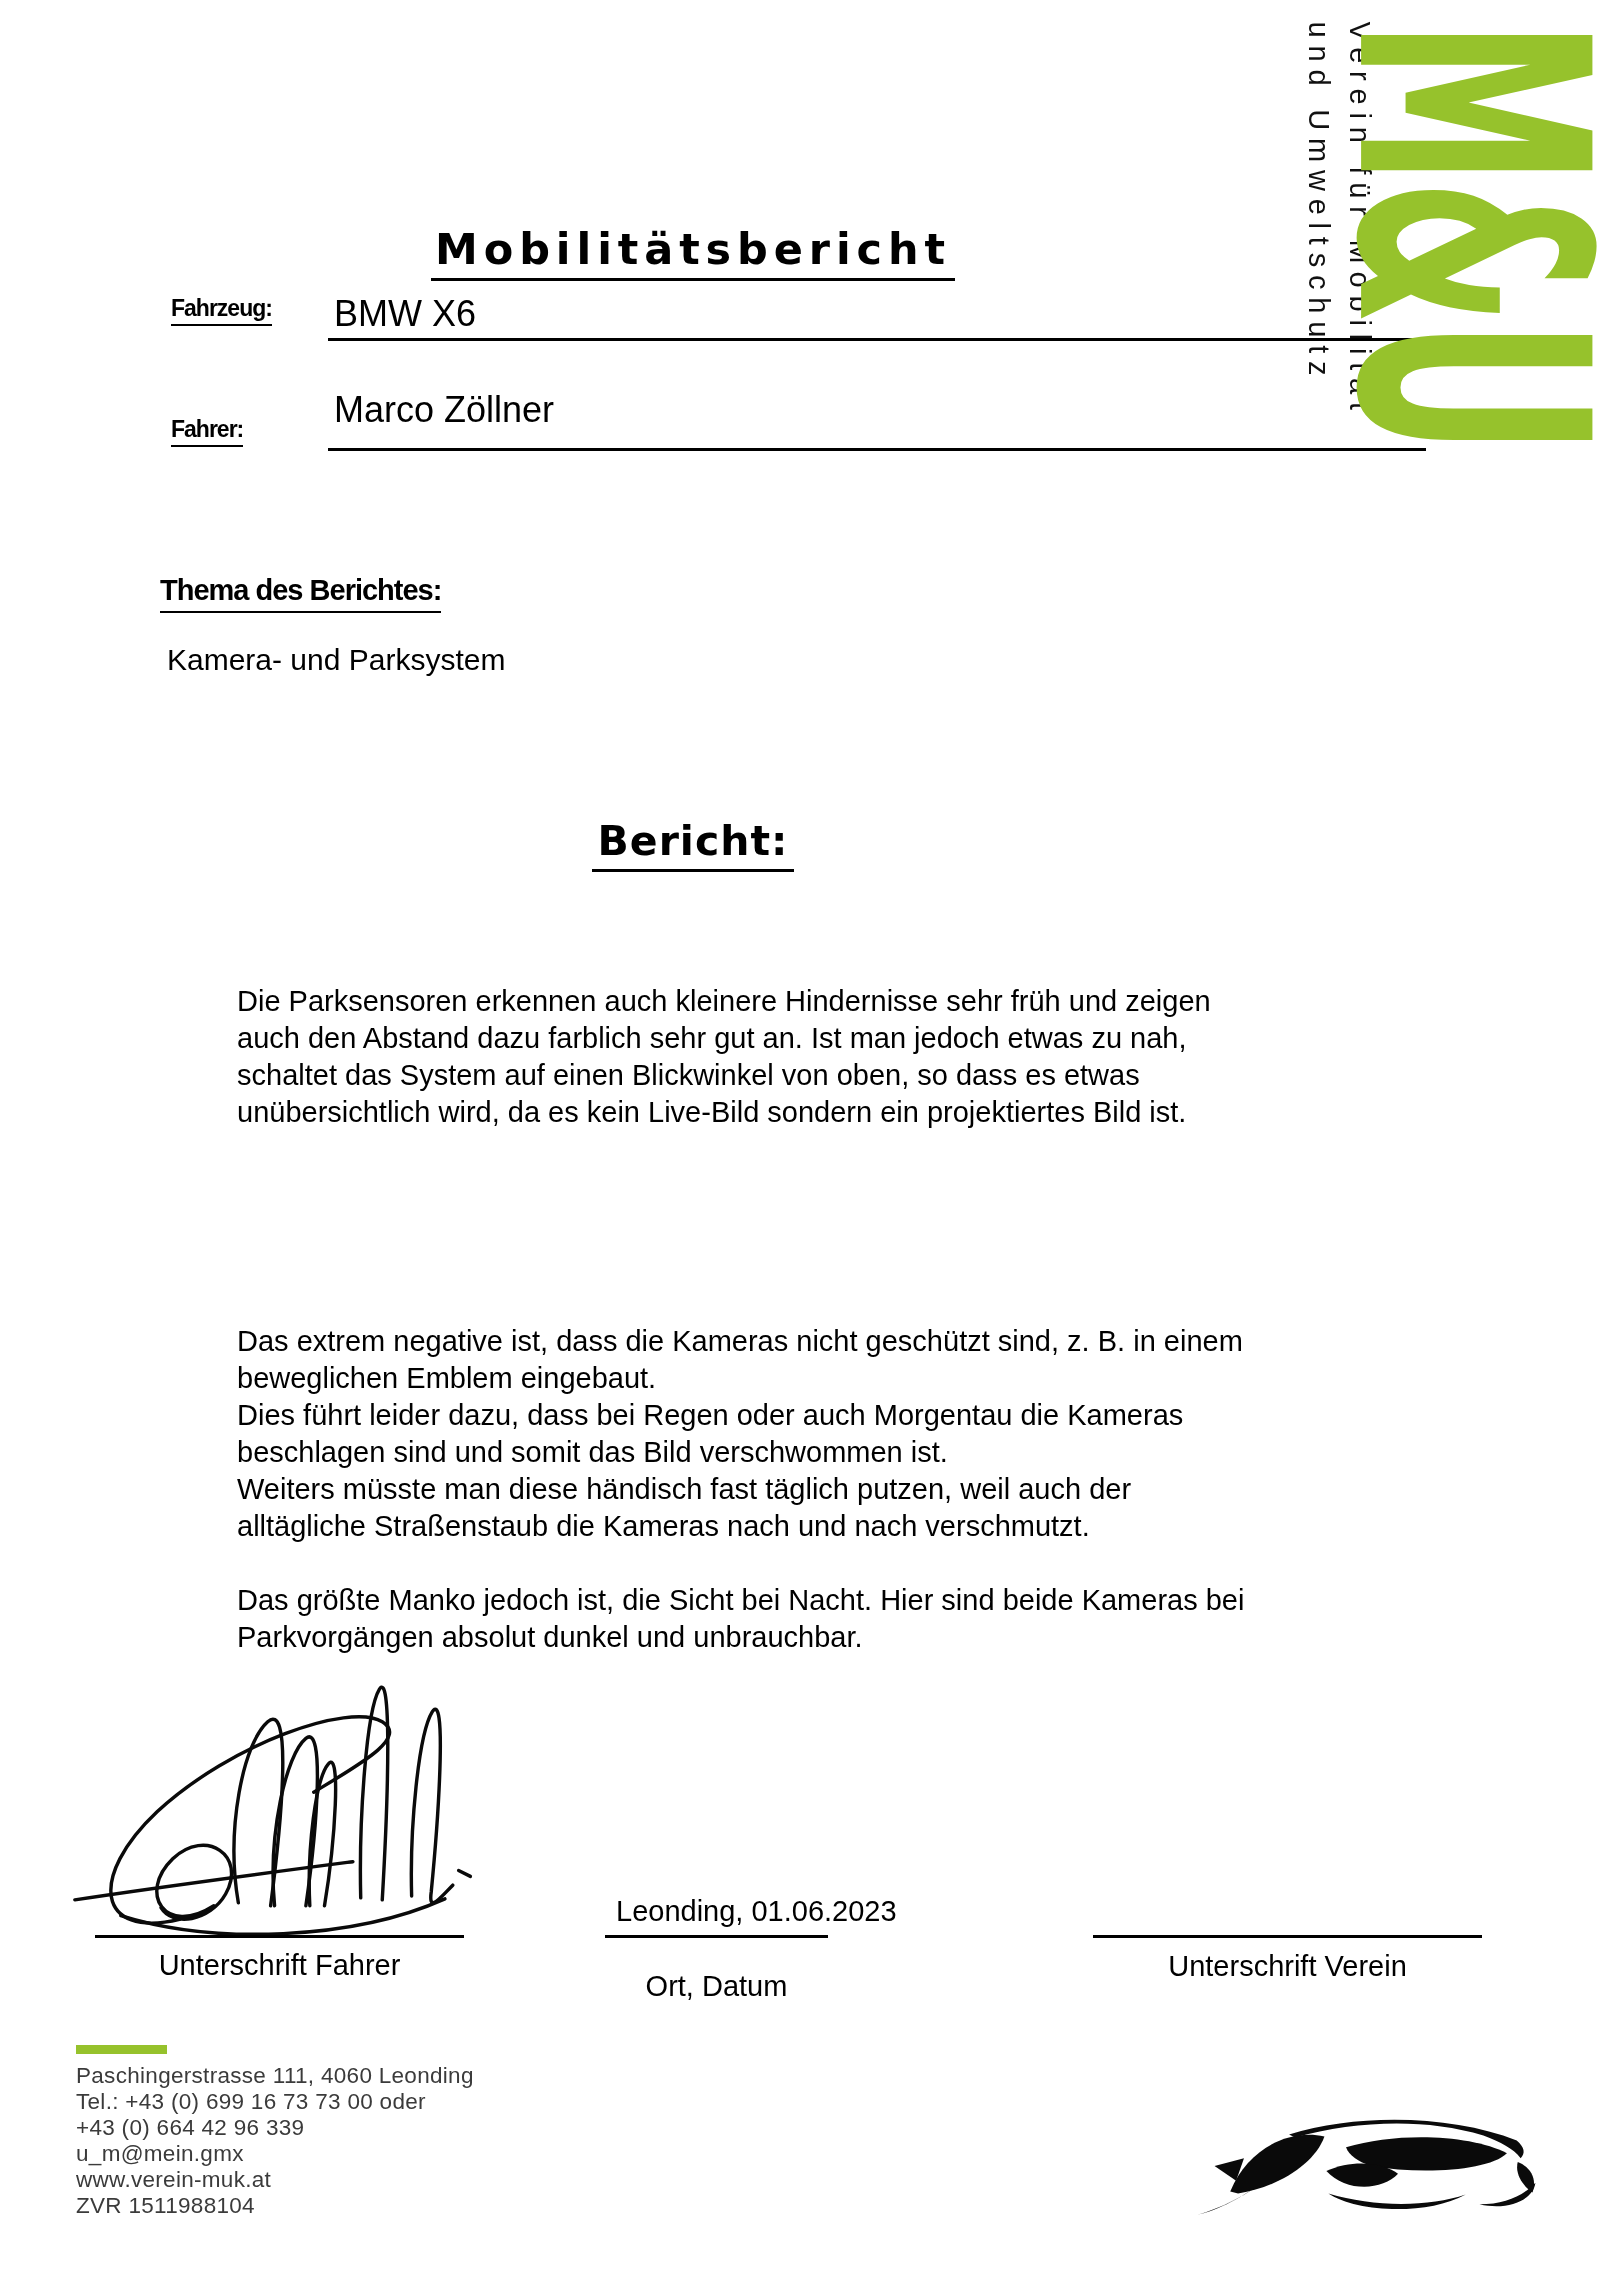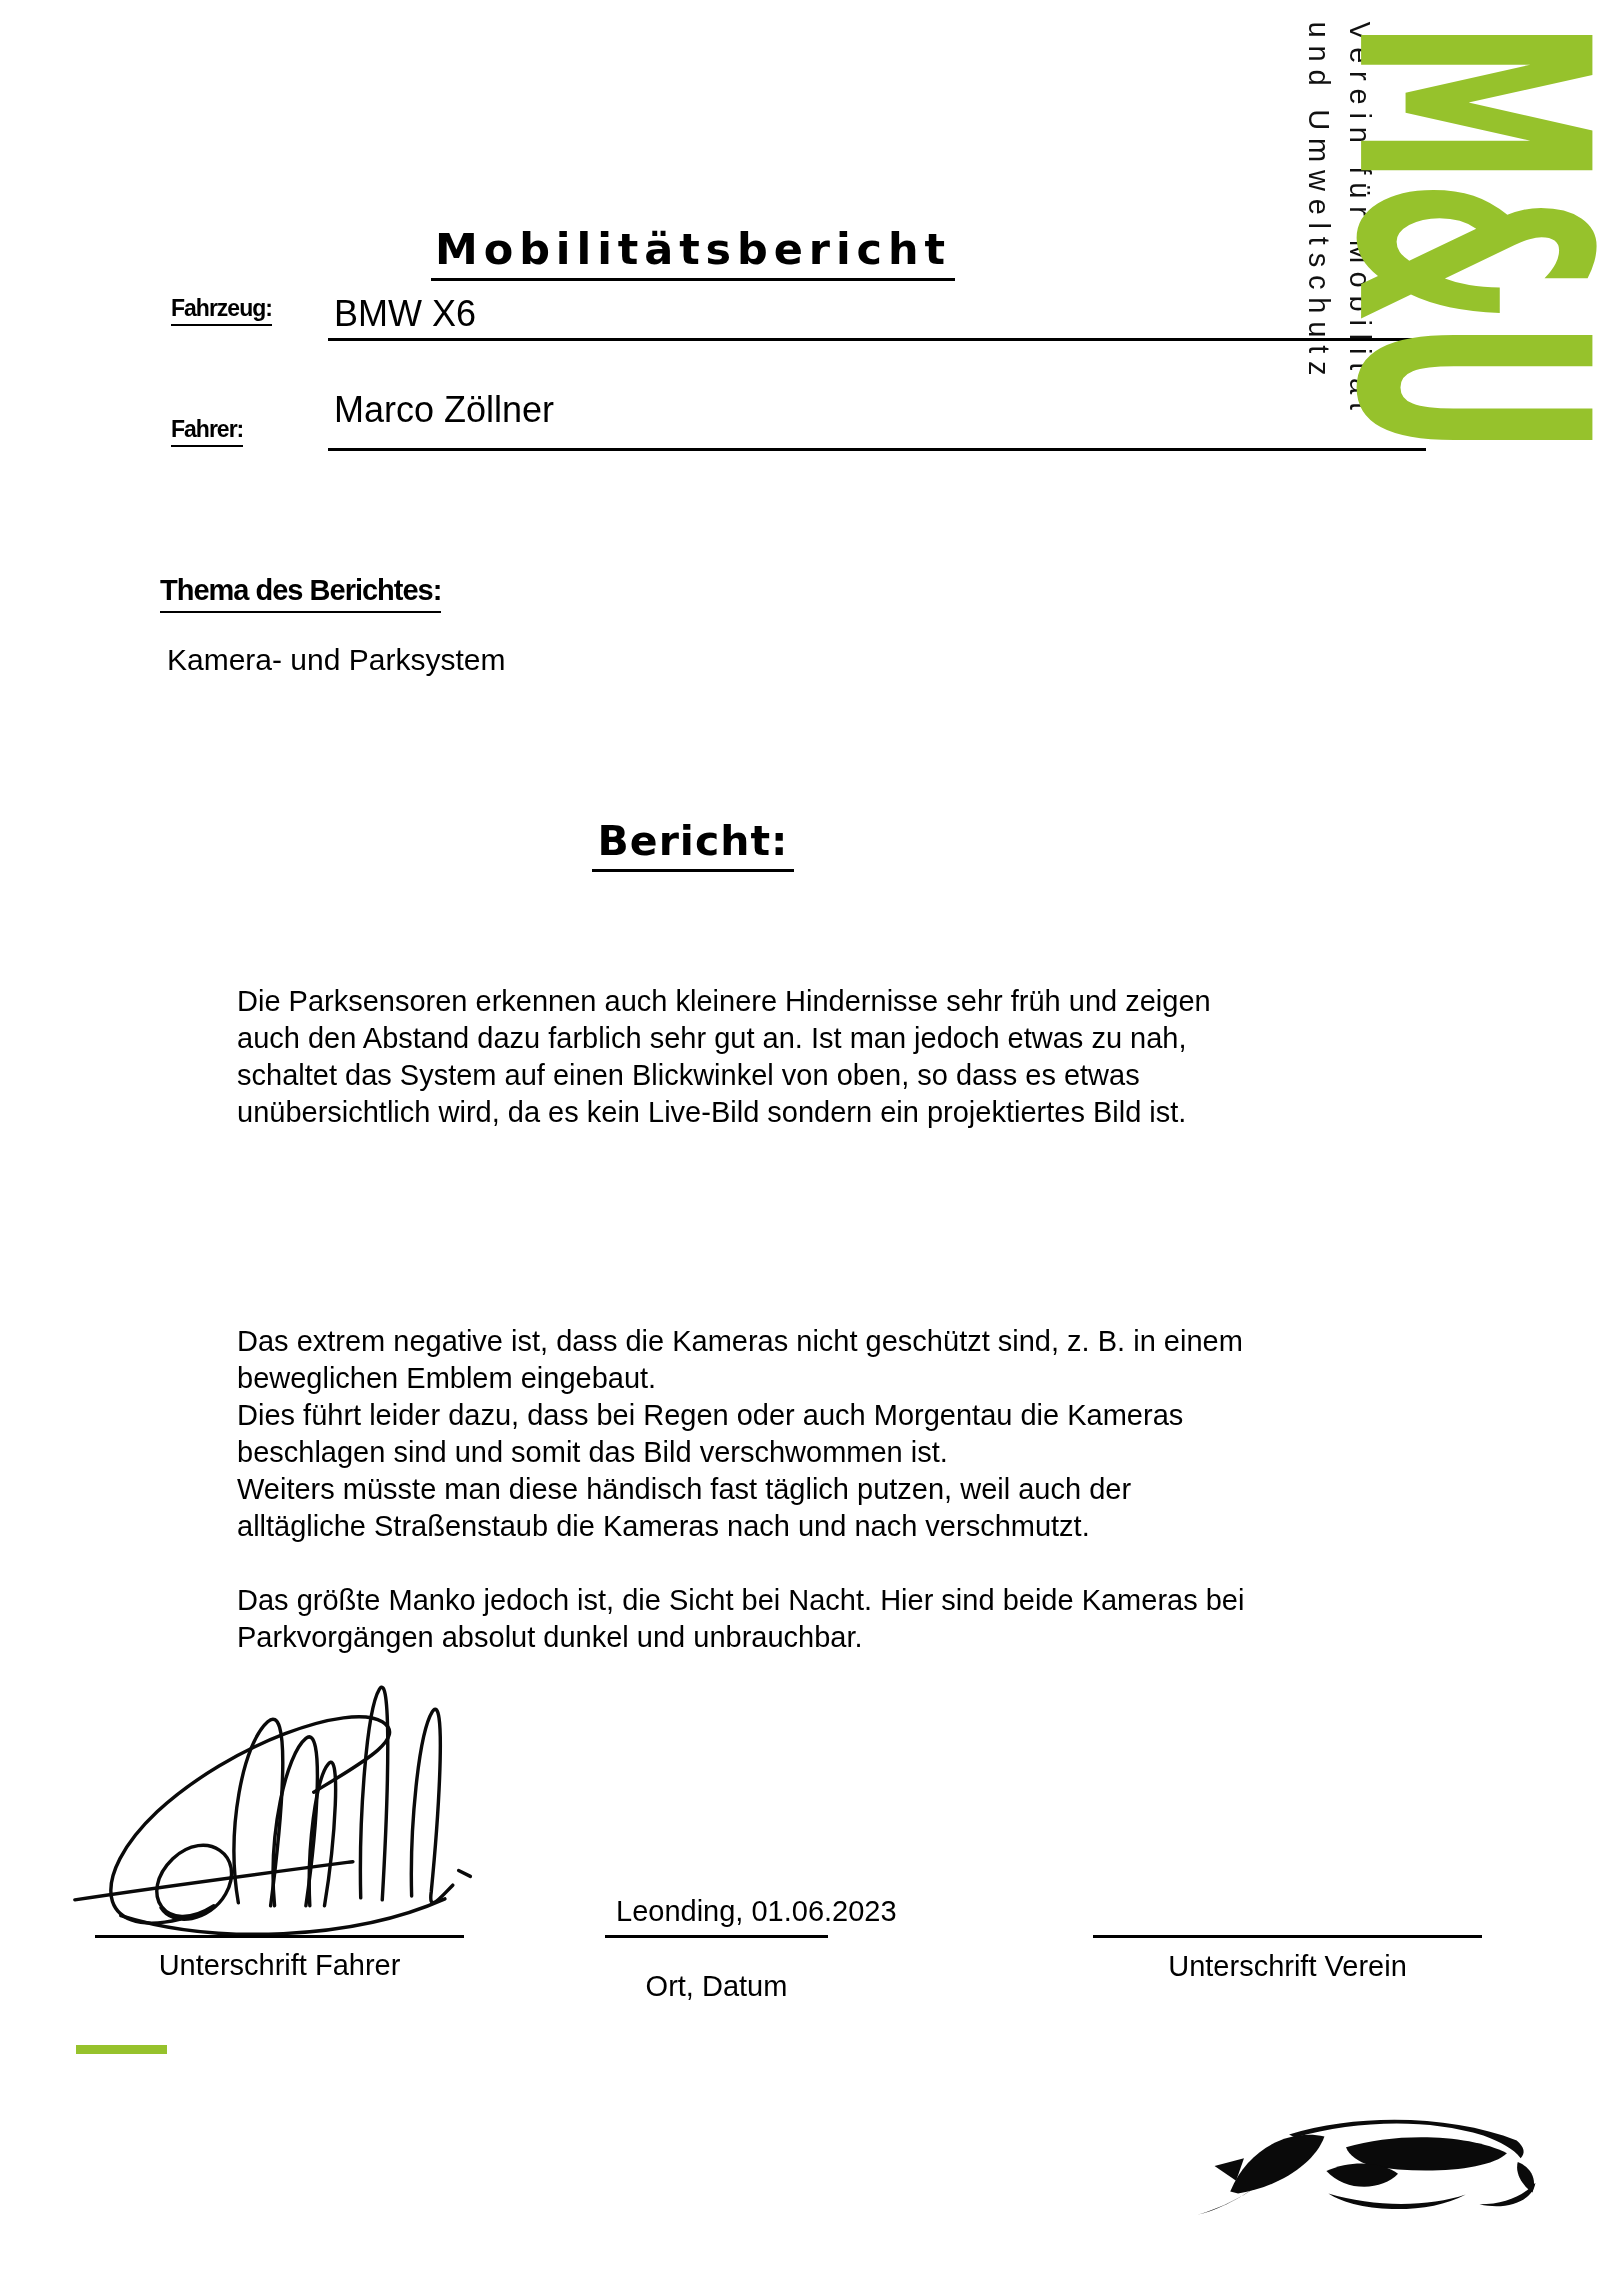--- a/index.html
+++ b/index.html
@@ -135,20 +135,28 @@
   <div class="sline sline-mid"></div>
   <div class="sline sline-right"></div>
 
   <div class="date-value">Leonding,  01.06.2023</div>
 
   <div class="sig-label sig-label-left">Unterschrift Fahrer</div>
   <div class="sig-label sig-label-mid">Ort, Datum</div>
   <div class="sig-label sig-label-right">Unterschrift Verein</div>
 
   <div class="footer-bar" style="background:#96C22C"></div>
+  <div class="footer-text">
+    <div>Paschingerstrasse 111, 4060 Leonding</div>
+    <div>Tel.: +43 (0) 699 16 73 73 00 oder</div>
+    <div>+43 (0) 664 42 96 339</div>
+    <div>u_m@mein.gmx</div>
+    <div>www.verein-muk.at</div>
+    <div>ZVR 1511988104</div>
+  </div>
 
   <svg class="car-svg" width="365" height="120" viewBox="0 0 372 122" fill="#0a0a0a">
     <path d="M6,112 C34,106 78,82 120,36 C84,78 42,102 6,112 Z"></path>
     <path d="M40,88 C58,44 100,24 136,32 C126,60 88,84 48,90 Z"></path>
     <path d="M24,62 L54,54 L46,77 Z"></path>
     <path d="M100,30 C170,8 266,10 332,36 C340,43 341,49 336,54 C328,44 316,38 298,31 C238,13 168,16 106,33 Z"></path>
     <path d="M158,43 C210,27 286,30 322,49 C304,67 234,71 184,62 C170,58 161,51 158,43 Z"></path>
     <path d="M138,67 C164,55 196,58 211,70 C195,87 158,89 138,67 Z"></path>
     <path d="M140,90 C186,104 242,104 280,91 C240,113 168,109 140,90 Z"></path>
     <path d="M333,58 C346,63 353,75 348,89 C338,82 330,70 333,58 Z"></path>

